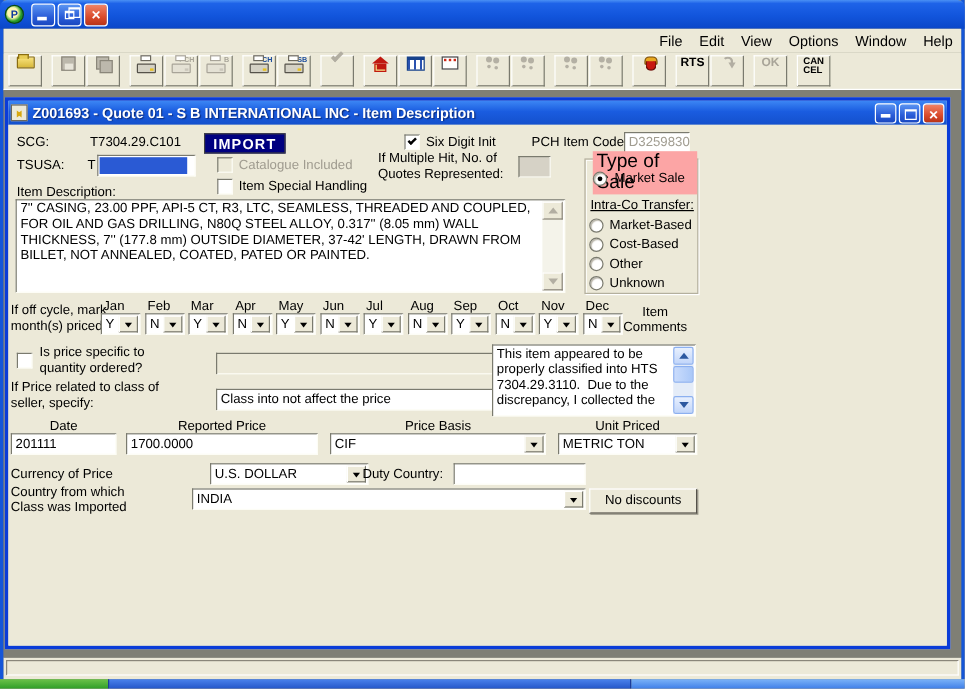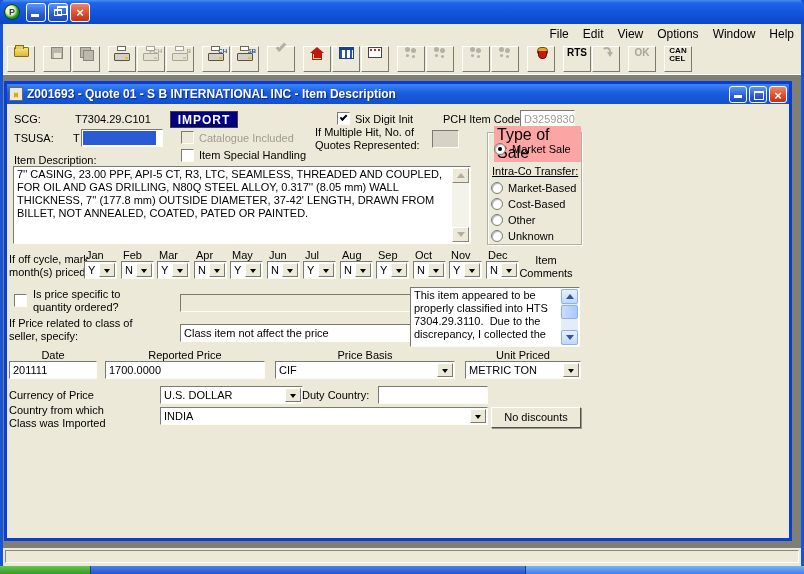--- a/index.html
+++ b/index.html
@@ -436,21 +436,21 @@
           <span class="lbl" style="left:505px;top:150px;width:68px;text-align:center;">Item</span>
           <span class="lbl" style="left:505px;top:163px;width:68px;text-align:center;">Comments</span>
 
           <div class="checkbox sunken" style="left:7px;top:190px;"></div>
           <span class="lbl" style="left:26px;top:184px;">Is price specific to</span>
           <span class="lbl" style="left:26px;top:197px;">quantity ordered?</span>
           <div class="field sunken disabled" style="left:173px;top:190px;width:234px;height:18px;"></div>
 
           <span class="lbl" style="left:2px;top:213px;">If Price related to class of</span>
           <span class="lbl" style="left:2px;top:226px;">seller, specify:</span>
-          <div class="field sunken" style="left:173px;top:220px;width:234px;height:18px;">Class item not affect the price</div>
+          <div class="field sunken" style="left:173px;top:220px;width:234px;height:18px;">Class into not affect the price</div>
 
           <div class="textarea sunken" style="left:403px;top:183px;width:170px;height:60px;">
             <div class="txt">This item appeared to be properly classified into HTS 7304.29.3110.  Due to the discrepancy, I collected the</div>
             <div class="vscroll blue">
               <div class="btn up">
                   <span class="arr-up"></span>
                 </div>
               <div class="thumb"></div>
               <div class="btn dn">
                   <span class="arr-dn"></span>
@@ -471,21 +471,21 @@
               </span>
           </div>
           <div class="combo sunken" style="left:268px;top:257px;width:180px;">
             <span class="val">CIF</span>
             <span class="cbtn">
                 <span class="arr-down"></span>
               </span>
           </div>
 
           <span class="lbl" style="left:2px;top:285px;">Currency of Price</span>
-          <div class="combo sunken" style="left:153px;top:282px;width:143px;">
+          <div class="combo sunken" style="left:168px;top:282px;width:132px;">
             <span class="val">U.S. DOLLAR</span>
             <span class="cbtn">
                 <span class="arr-down"></span>
               </span>
           </div>
           <span class="lbl" style="left:295px;top:285px;">Duty Country:</span>
           <div class="field sunken" style="left:371px;top:282px;width:110px;height:18px;"></div>
 
           <span class="lbl" style="left:2px;top:300px;">Country from which</span>
           <span class="lbl" style="left:2px;top:313px;">Class was Imported</span>

